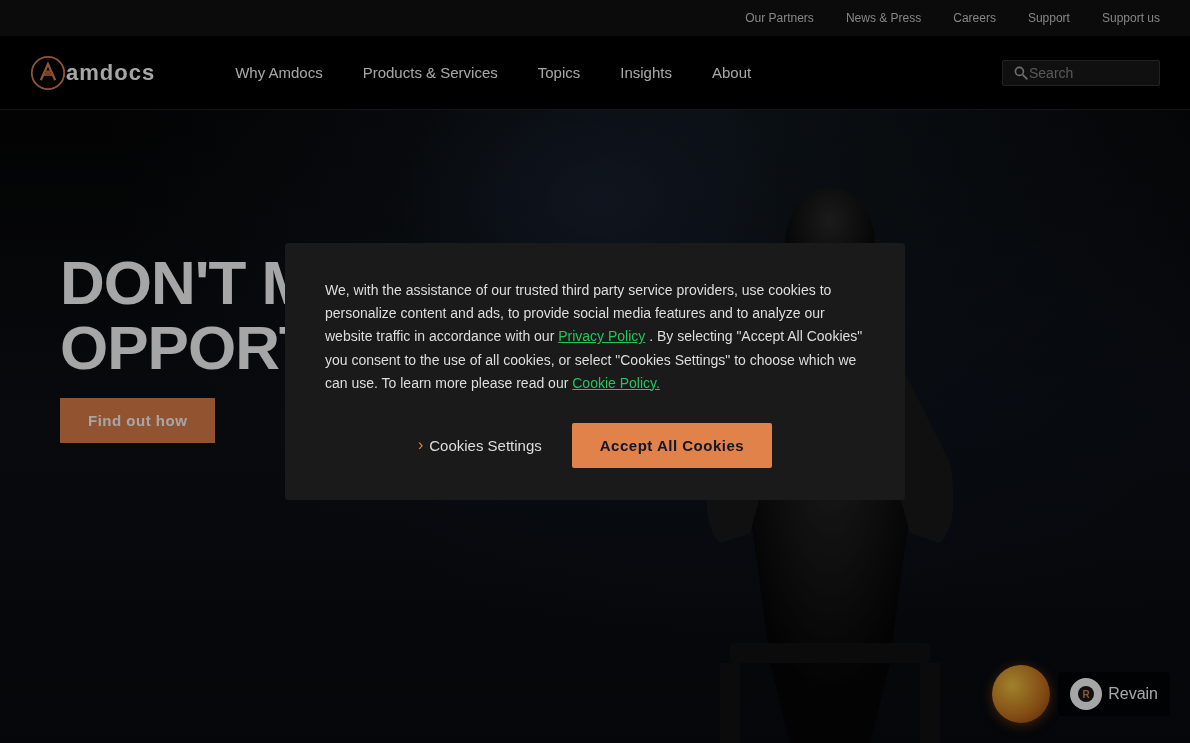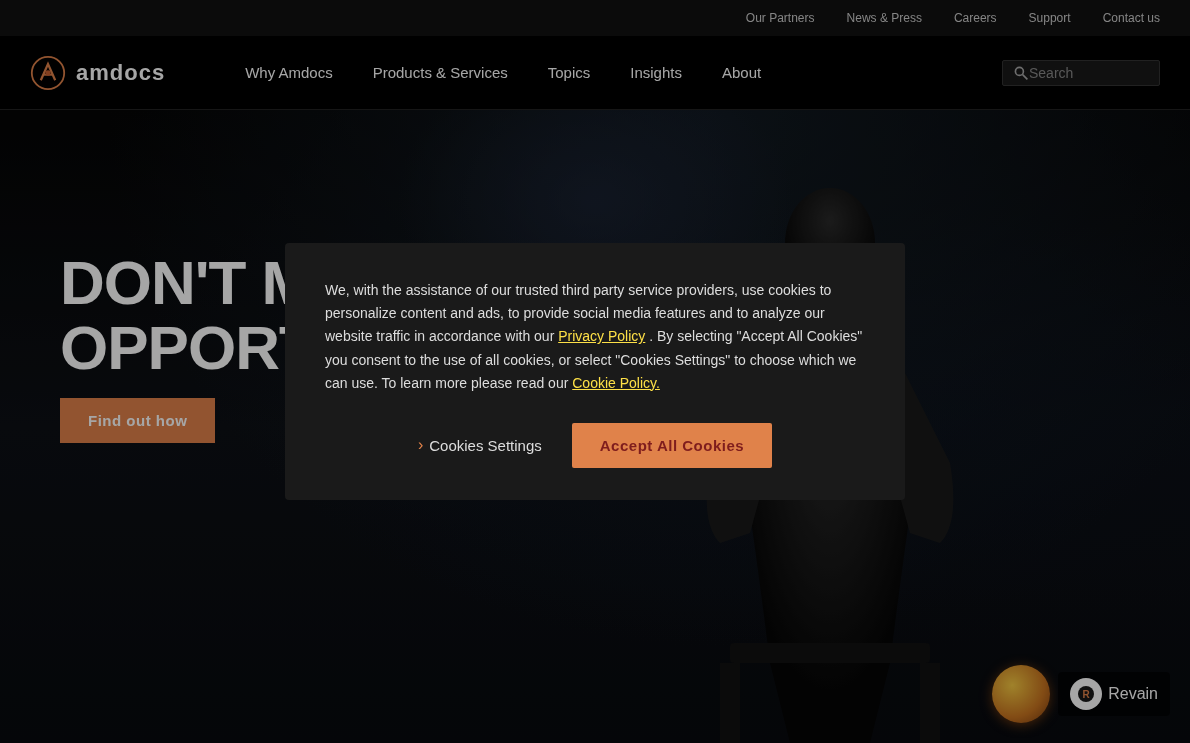--- a/index.html
+++ b/index.html
@@ -34,21 +34,21 @@
       background: #000;
       height: 74px;
       display: flex;
       align-items: center;
       padding: 0 30px;
       border-bottom: 1px solid #222;
     }
     .logo {
       display: flex;
       align-items: center;
-      gap: 10px;
+      gap: 0;
       margin-right: 60px;
       text-decoration: none;
     }
     .logo-icon {
       width: 36px;
       height: 36px;
     }
     .logo-text {
       color: #fff;
       font-size: 22px;
@@ -185,21 +185,21 @@
       color: #ddd;
       position: relative;
     }
     .modal-text {
       font-size: 14px;
       line-height: 1.65;
       color: #ddd;
       margin-bottom: 28px;
     }
     .modal-link {
-      color: #fde047;
+      color: #22c55e;
       text-decoration: underline;
       cursor: pointer;
     }
     .modal-actions {
       display: flex;
       align-items: center;
       justify-content: center;
       gap: 30px;
     }
     .cookies-settings-btn {
@@ -212,21 +212,21 @@
       align-items: center;
       gap: 6px;
       font-weight: 500;
     }
     .chevron-right {
       font-size: 16px;
       color: #e0824a;
     }
     .accept-all-btn {
       background: #e0824a;
-      color: #7f1d1d;
+      color: #0f172a;
       border: none;
       font-size: 15px;
       font-weight: bold;
       padding: 14px 28px;
       cursor: pointer;
       border-radius: 2px;
       letter-spacing: 0.5px;
     }
 
     
@@ -271,21 +271,21 @@
     }
   </style>
 </head>
 <body>
 
 <div class="top-bar">
   <a>Our Partners</a>
   <a>News &amp; Press</a>
   <a>Careers</a>
   <a>Support</a>
-  <a>Contact us</a>
+  <a>Support us</a>
 </div>
 
 <nav class="main-nav">
   <a class="logo" href="#">
 
     <svg class="logo-icon" viewBox="0 0 40 40">
       <circle cx="20" cy="20" r="18" fill="none" stroke="#e0824a" stroke-width="2"></circle>
       <path d="M12 28 L20 10 L28 28" fill="none" stroke="#e0824a" stroke-width="2.5"></path>
       <path d="M15 22 L25 22" fill="none" stroke="#e0824a" stroke-width="2"></path>
       <circle cx="20" cy="20" r="3" fill="#c86030"></circle>

